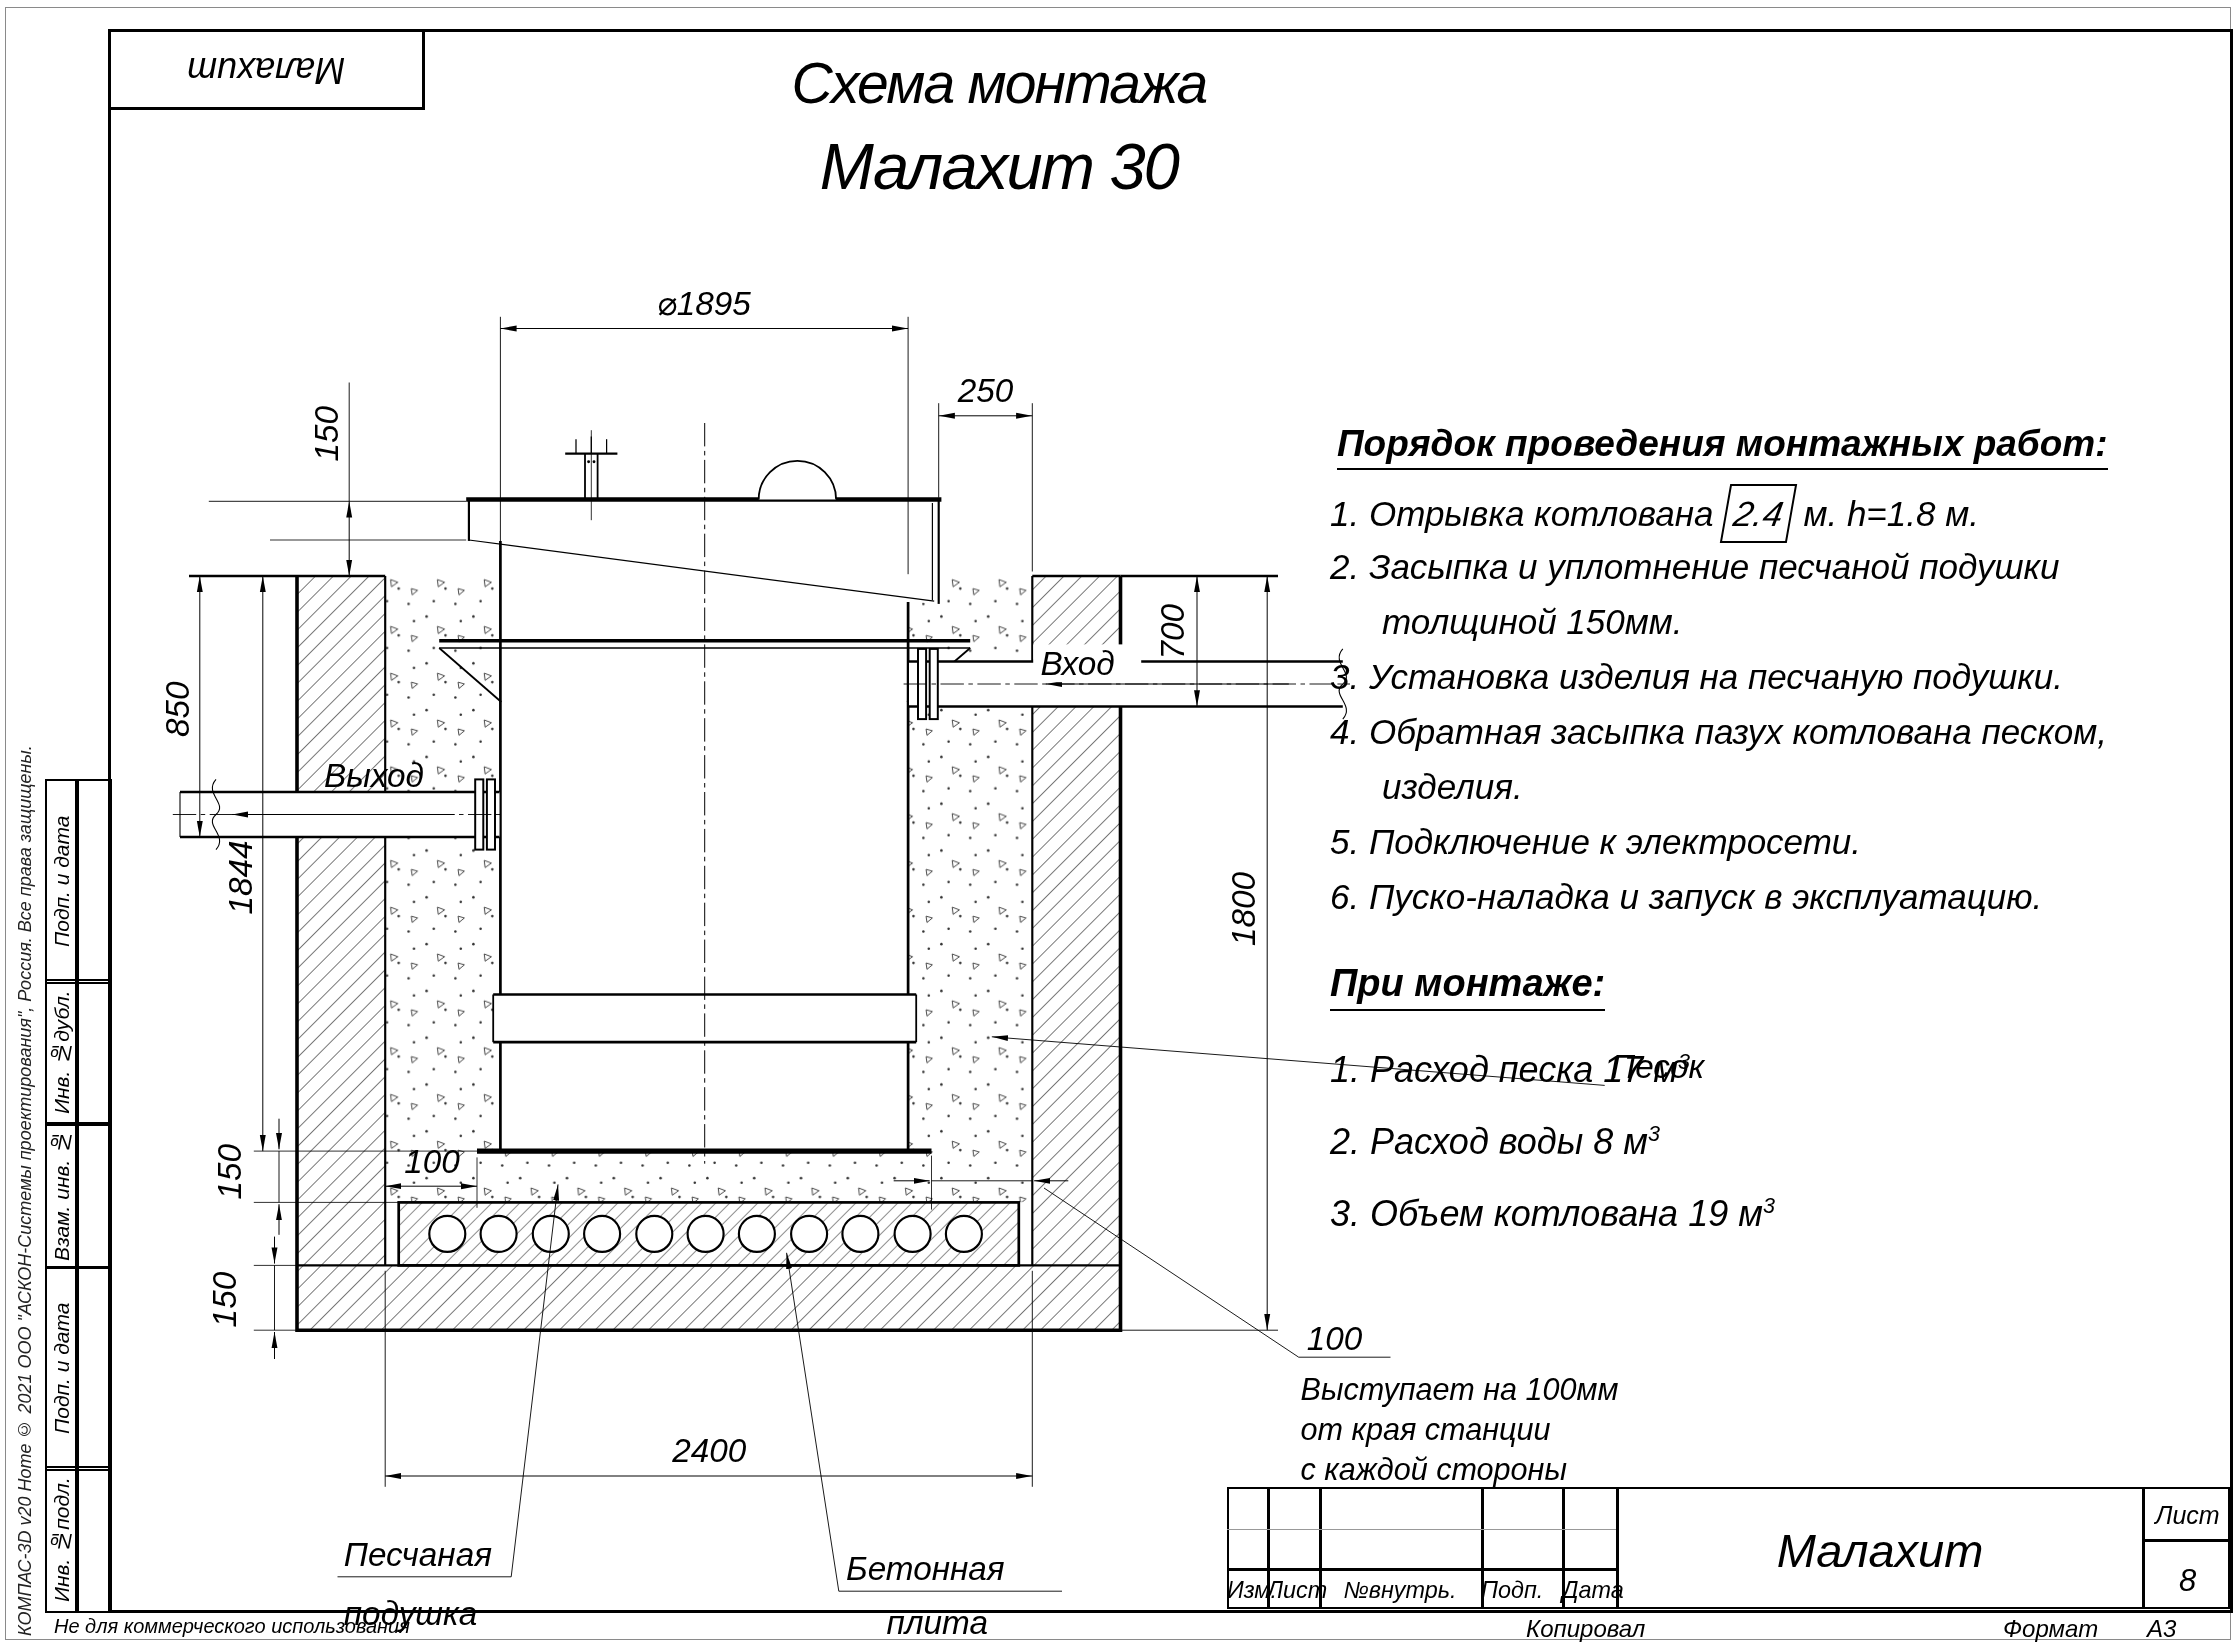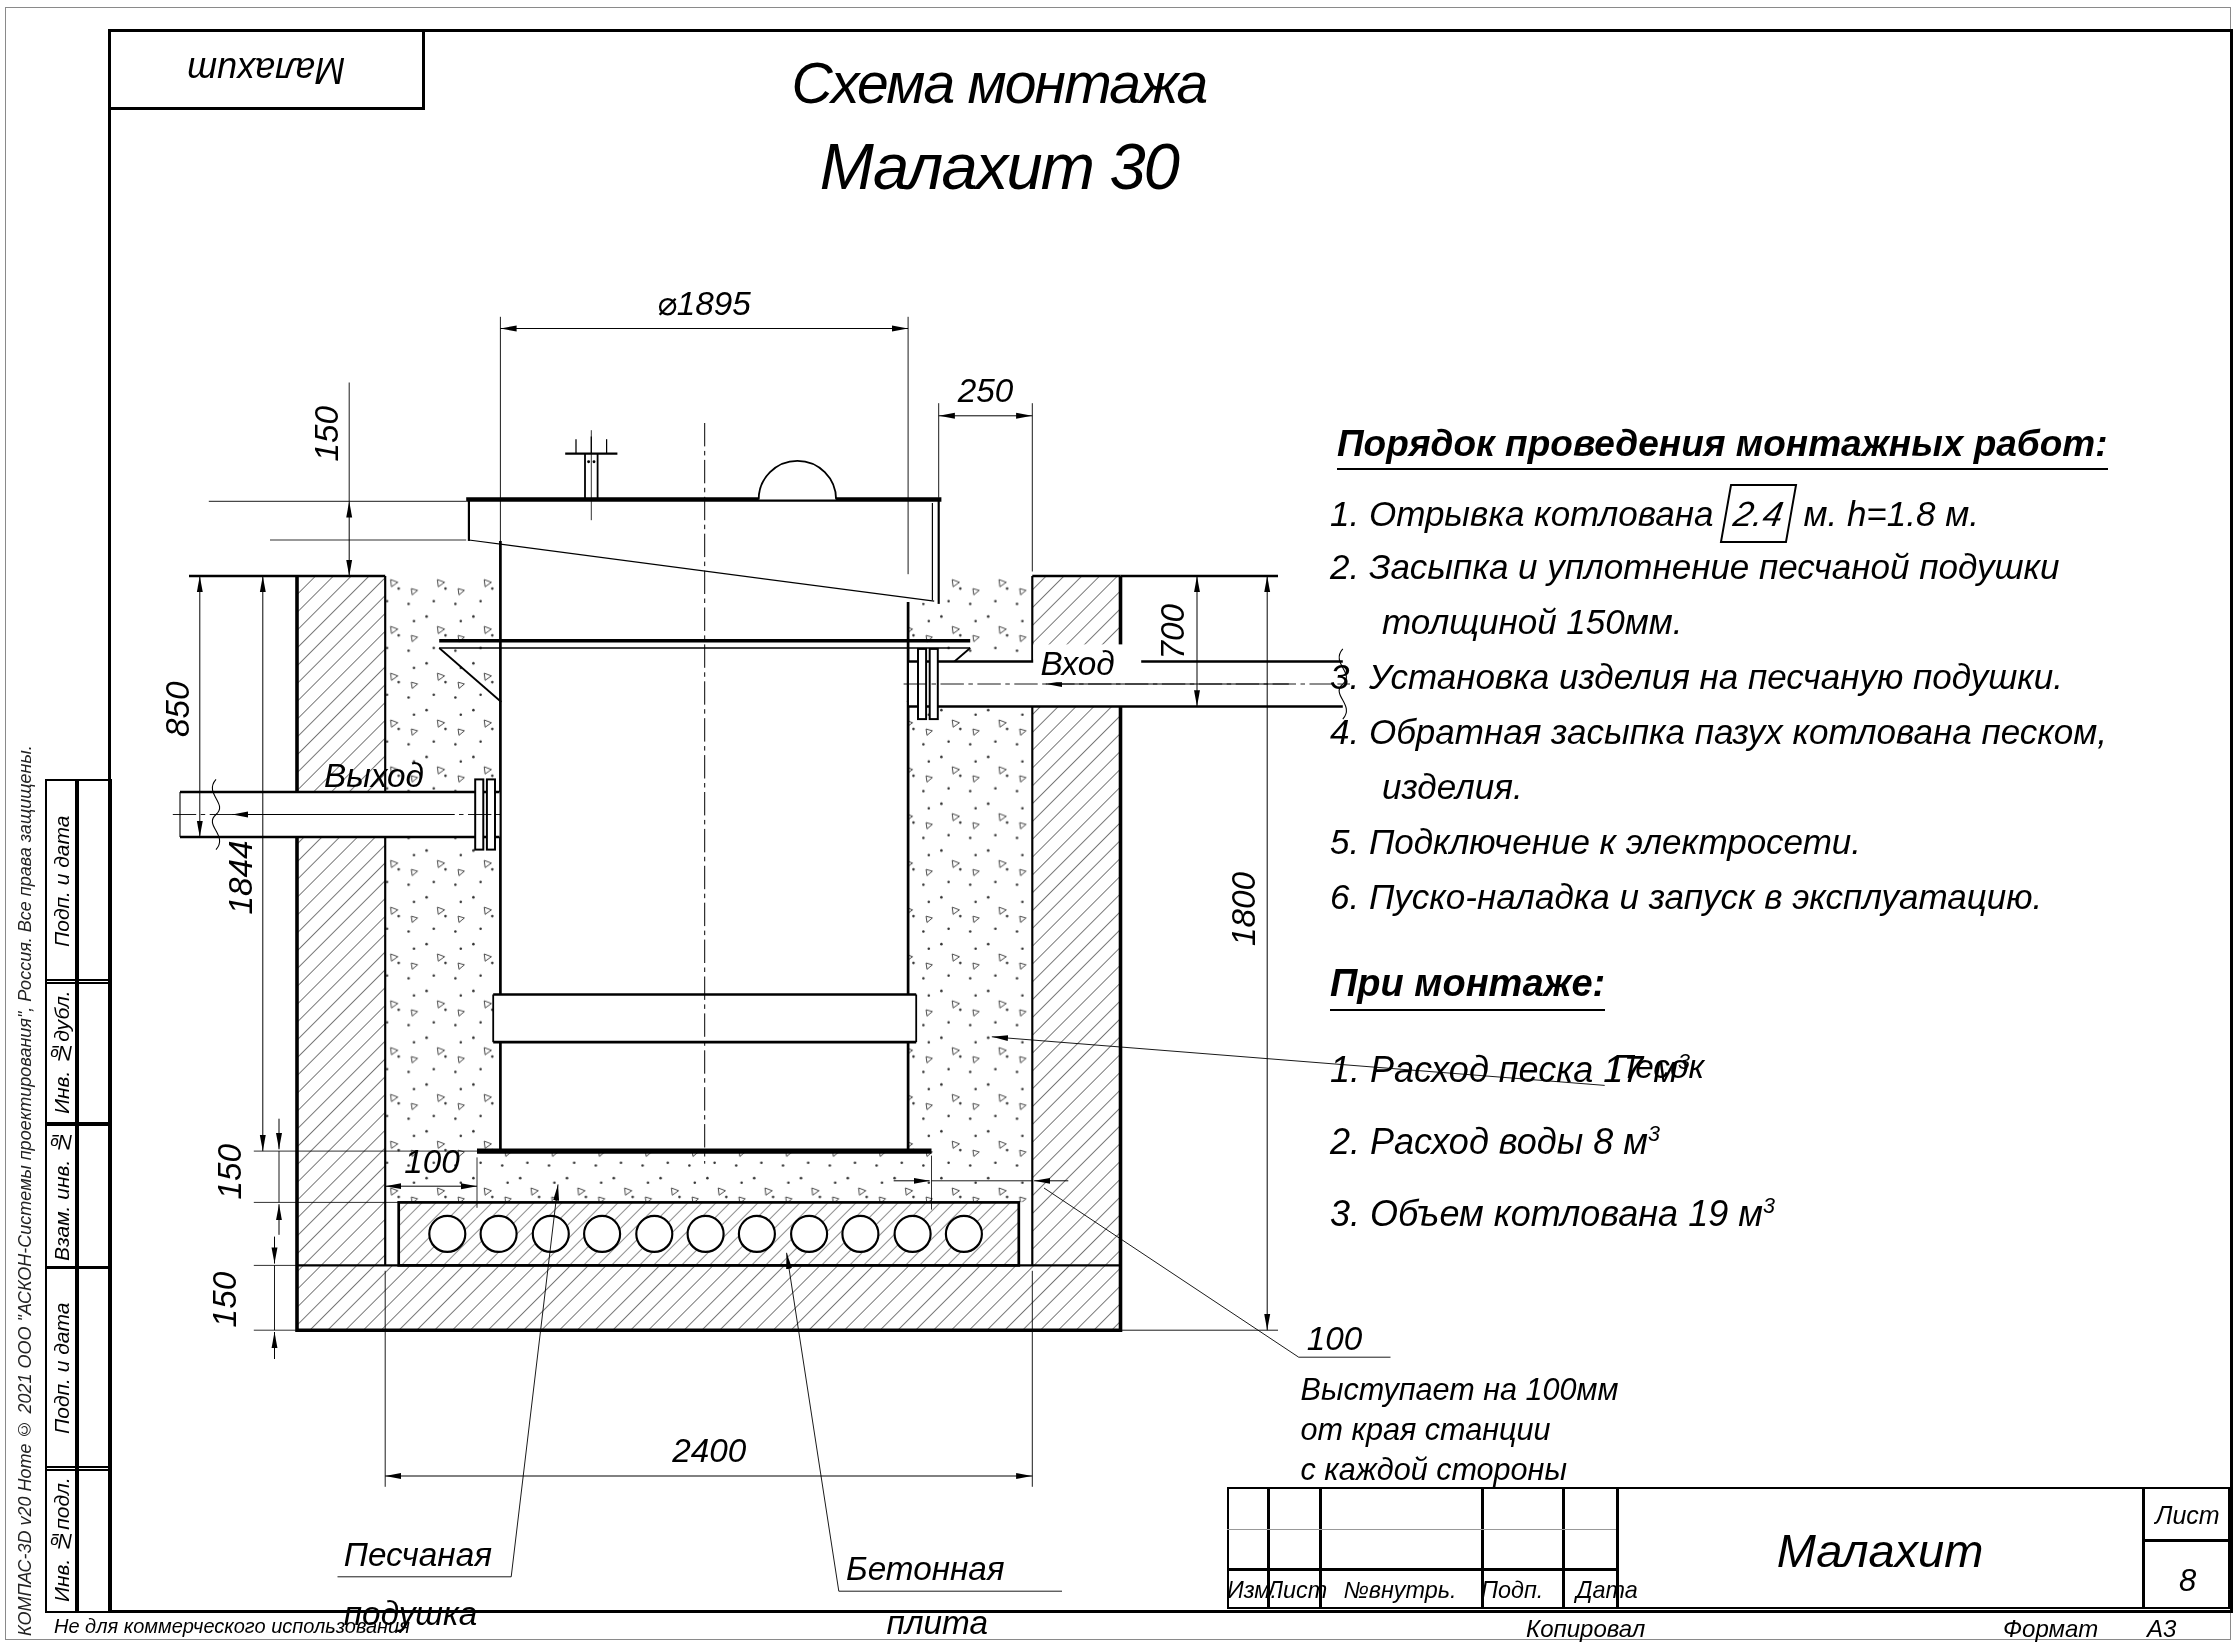--- a/index.html
+++ b/index.html
@@ -303,21 +303,21 @@
 <div class="abs tb-line" style="left:2142px;top:1487px;width:2.7px;height:122px;"></div>
 
 <div class="abs tb-gray" style="left:1227px;top:1529px;width:389px;height:1.4px;"></div>
 <div class="abs tb-line" style="left:1227px;top:1568px;width:389px;height:2.7px;"></div>
 <div class="abs tb-line" style="left:2142px;top:1539px;width:87px;height:2.7px;"></div>
 
 <div class="abs tb-label" style="left:1227px;top:1577px;width:41px;">Изм.</div>
 <div class="abs tb-label" style="left:1267px;top:1577px;width:51px;">Лист</div>
 <div class="abs tb-label" style="left:1319px;top:1577px;width:162px;">№внутрь.</div>
 <div class="abs tb-label" style="left: 1481px;top:1577px;width:57px;">Подп.</div>
-<div class="abs tb-label" style="left:1562px;top:1577px;width:54px;padding-left:14px;">Дата</div>
+<div class="abs tb-label" style="left:1562px;top:1577px;width:54px;">Дата</div>
 <div class="abs tb-name" style="left:1618px;top:1523px;width:524px;">Малахит</div>
 <div class="abs tb-small" style="left:2145px;top:1501px;width:85px;">Лист</div>
 <div class="abs tb-small" style="left:2145px;top:1563px;width:85px;font-size:31px;">8</div>
 
 <div class="abs below-frame" style="left:1526px;top:1615px;">Копировал</div>
 <div class="abs below-frame" style="left:2003px;top:1615px;">Формат</div>
 <div class="abs below-frame" style="left:2147px;top:1615px;">А3</div>
 
 
 </body></html>

